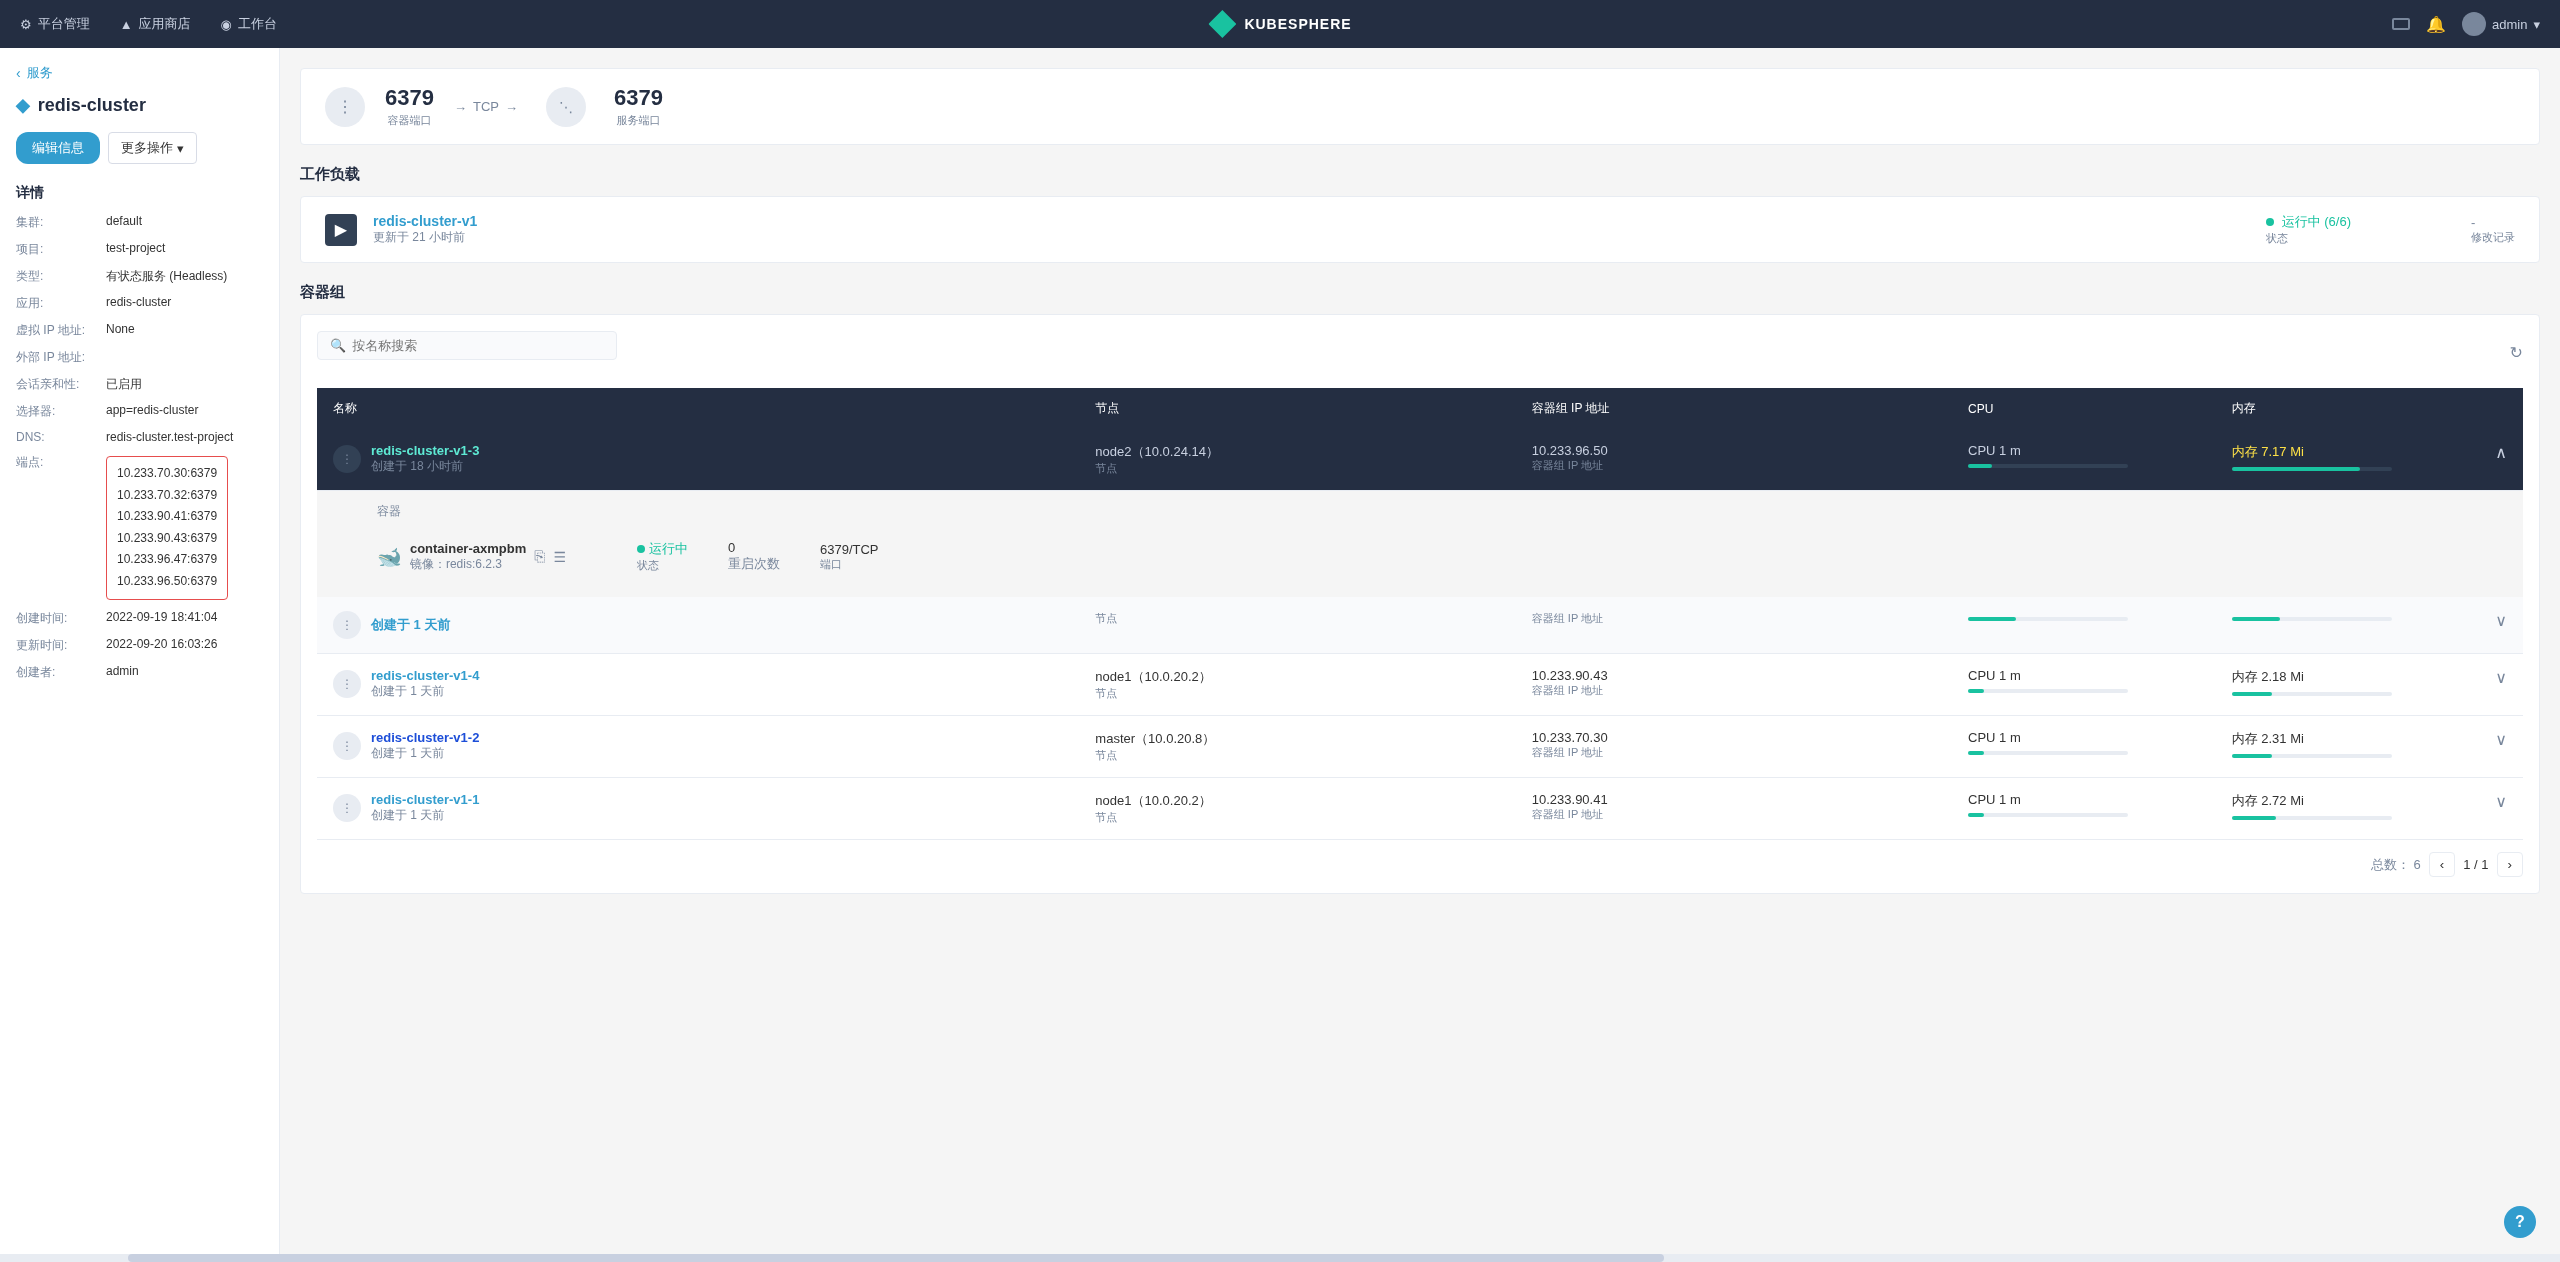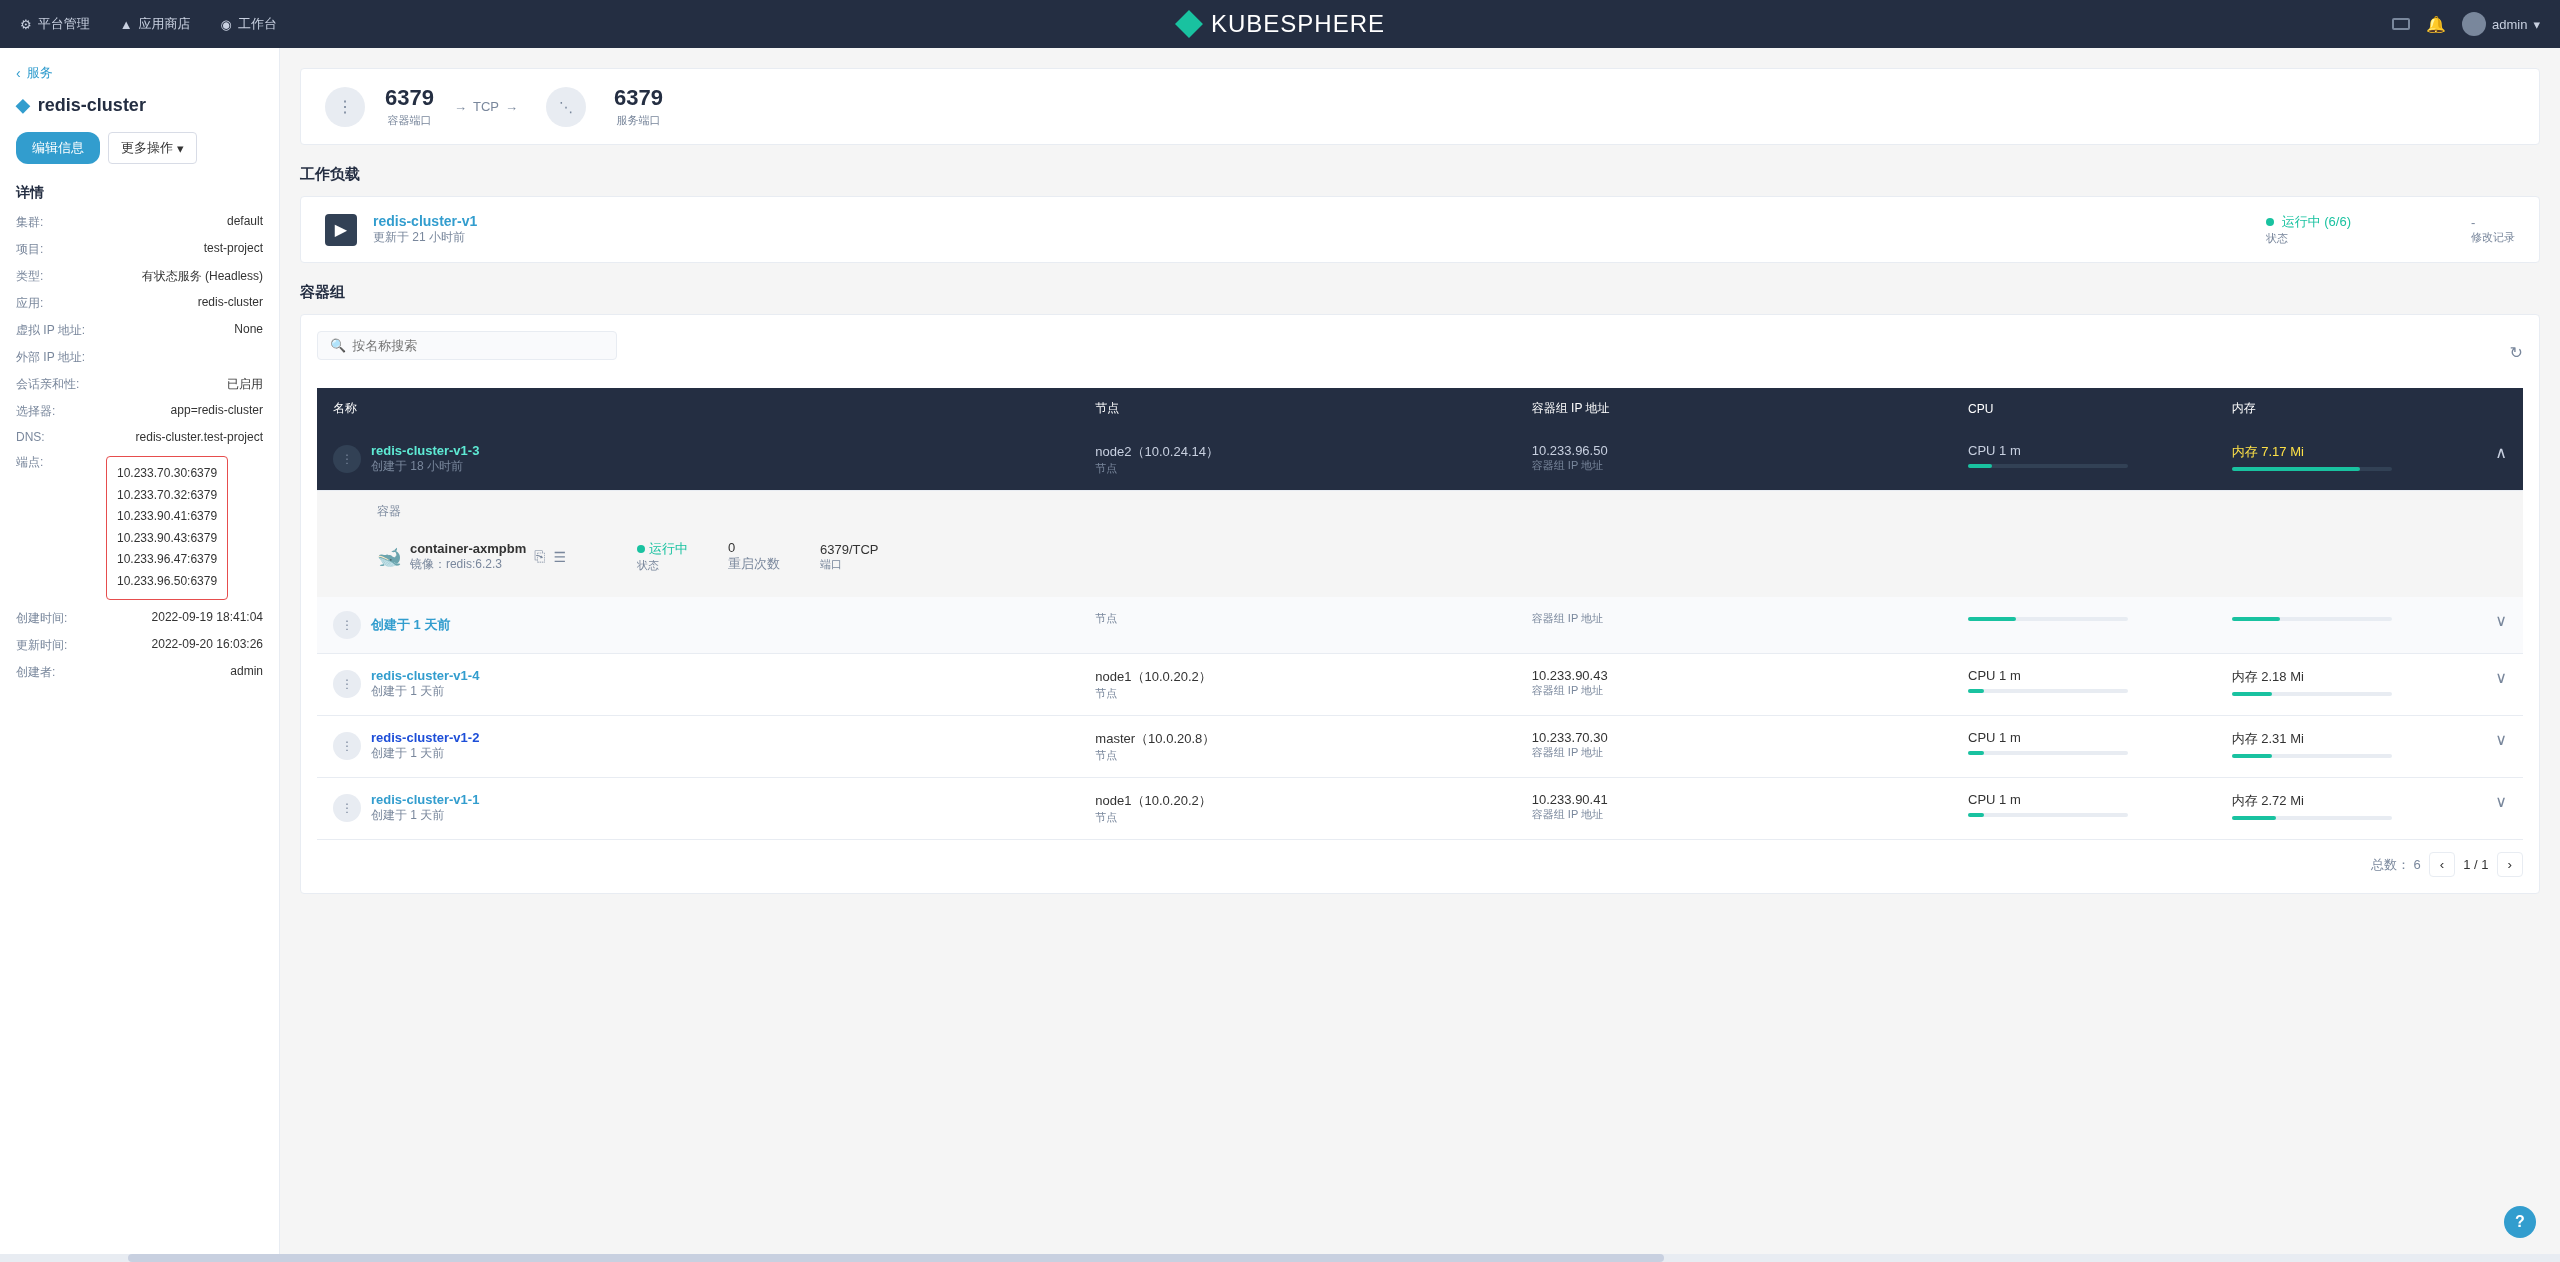--- a/index.html
+++ b/index.html
@@ -7,42 +7,42 @@
 
     
     .top-nav {
       display: flex; align-items: center; height: 48px;
       background: #242e42; color: #fff; padding: 0 20px;
       position: fixed; top: 0; left: 0; right: 0; z-index: 100;
     }
     .top-nav-left { display: flex; align-items: center; gap: 30px; }
     .nav-item { display: flex; align-items: center; gap: 6px; cursor: pointer; font-size: 13px; color: #c8d0e0; }
     .nav-logo { position: absolute; left: 50%; transform: translateX(-50%); display: flex; align-items: center; gap: 8px; }
-    .logo-text { color: #fff; font-size: 24px; font-weight: 400; letter-spacing: 1px; }
+    .logo-text { color: #fff; font-size: 14px; font-weight: 700; letter-spacing: 1px; }
     .top-nav-right { margin-left: auto; display: flex; align-items: center; gap: 16px; }
     .admin-btn { display: flex; align-items: center; gap: 6px; color: #c8d0e0; cursor: pointer; }
 
     
     .layout { display: flex; margin-top: 48px; height: calc(100vh - 48px); }
 
     
     .sidebar {
       width: 280px; background: #fff; border-right: 1px solid #e8ecf2;
       overflow-y: auto; flex-shrink: 0;
       padding: 16px;
     }
     .sidebar-back { display: flex; align-items: center; gap: 6px; color: #329dce; cursor: pointer; margin-bottom: 12px; font-size: 13px; }
     .sidebar-title { font-size: 18px; font-weight: 600; color: #242e42; margin-bottom: 16px; display: flex; align-items: center; gap: 8px; }
     .sidebar-actions { display: flex; gap: 8px; margin-bottom: 20px; }
     .btn-edit { background: #329dce; color: #fff; border: none; padding: 6px 16px; border-radius: 12px; cursor: pointer; font-size: 13px; }
     .btn-more { background: #fff; border: 1px solid #d8dce6; color: #333; padding: 6px 12px; border-radius: 4px; cursor: pointer; font-size: 13px; display: flex; align-items: center; gap: 4px; }
     .section-title { font-size: 14px; font-weight: 600; color: #242e42; margin-bottom: 12px; }
     .detail-row { display: flex; margin-bottom: 10px; font-size: 12px; }
     .detail-label { color: #79879c; width: 90px; flex-shrink: 0; }
-    .detail-value { color: #333; flex: 1; text-align: right; }
+    .detail-value { color: #333; flex: 1; }
     .endpoints-box { border: 1.5px solid #e64d4d; border-radius: 4px; padding: 6px 10px; margin-top: 2px; }
     .endpoints-box div { font-size: 12px; color: #333; line-height: 1.8; }
 
     
     .main-content { flex: 1; overflow-y: auto; padding: 20px; background: #f5f5f5; }
 
     
     .port-card {
       background: #fff; border-radius: 4px; padding: 16px 24px;
       display: flex; align-items: center; gap: 20px; margin-bottom: 20px;

